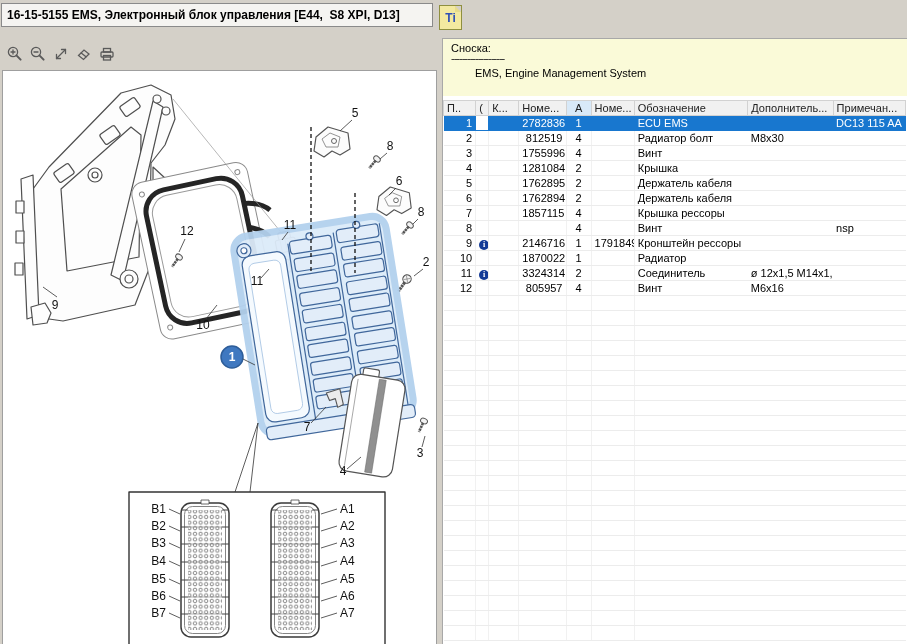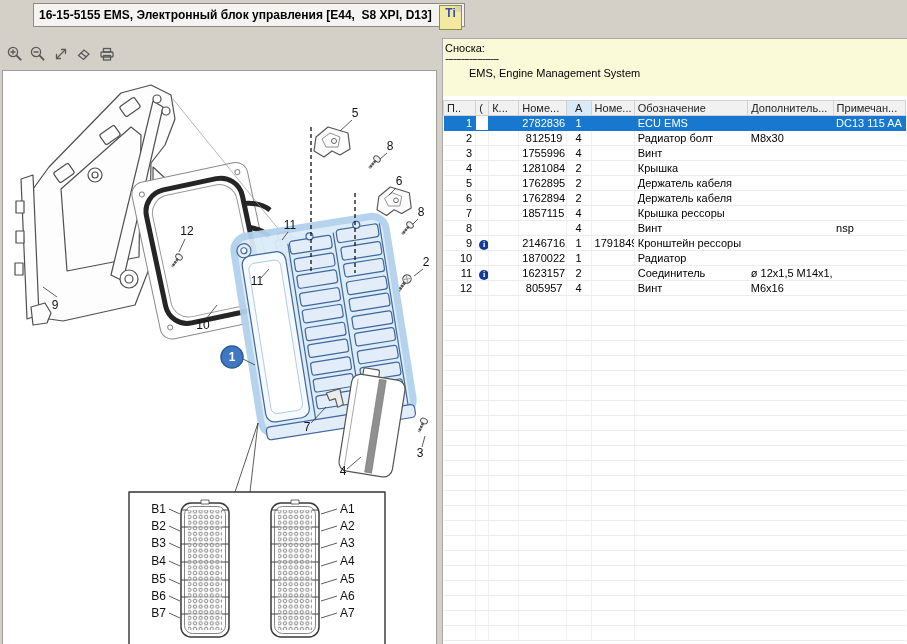--- a/index.html
+++ b/index.html
@@ -5,43 +5,43 @@
   html,body{margin:0;padding:0;}
   body{
     width:907px;height:644px;position:relative;overflow:hidden;
     background:#d4d0c8;font-family:"Liberation Sans",sans-serif;color:#000;
     --sel:#1877cf; --sel-text:#ffffff; --qty-bg:#d8e9f8; --foot-bg:#fafad8; --ecu-hl:#dcebf9;
   }
   .title-field{
     position:absolute;left:1px;top:3px;width:425px;height:22px;
     background:#f5f4f1;border:1px solid #8a8a8a;
     font-size:12px;font-weight:bold;line-height:22px;padding-left:5px;
-    white-space:pre;overflow:hidden;margin-left:32px;
+    white-space:pre;overflow:hidden;
   }
   .doc-icon{
     position:absolute;left:439px;top:5px;width:21px;height:23px;
     background:#f3e9a0;border:1px solid #8f8f3f;
-    display:flex;align-items:flex-start;justify-content:center;
+    display:flex;align-items:center;justify-content:center;
     font-size:12px;font-weight:bold;color:#3050b5;
   }
   .doc-icon .fold{position:absolute;top:0;right:0;width:0;height:0;
     border-left:6px solid #e8dc8a;border-top:6px solid #d4d0c8;}
   .dw-toolbar{position:absolute;left:6px;top:45px;display:flex;gap:5px;}
   .tool{width:18px;height:18px;}
   .tool svg{stroke:#5a5a5a;fill:none;stroke-width:1.3;stroke-linecap:round;}
   .drawing-panel{
     position:absolute;left:2px;top:70px;width:433px;height:574px;
     background:#fff;border:1px solid #9f9f9f;
   }
   .right-panel{
     position:absolute;left:442px;top:38px;width:465px;height:606px;
     background:#fff;border-left:1px solid #a8a8a8;border-top:1px solid #a8a8a8;
     overflow:hidden;
   }
-  .footnote{background:var(--foot-bg);height:54px;padding:3px 2px 0;font-size:11px;margin-bottom:4px;}
+  .footnote{background:var(--foot-bg);height:54px;padding:3px 8px 0;font-size:11px;margin-bottom:4px;}
   .footnote .divider{letter-spacing:-1px;color:#222;line-height:8px;}
   .footnote .fn-text{margin-top:5px;margin-left:24px;}
   table.parts{border-collapse:collapse;table-layout:fixed;width:463px;font-size:11px;}
   table.parts td{height:14px;line-height:14px;padding:0 3px;white-space:nowrap;overflow:hidden;}
   thead td{background:#f1f1f1;border:1px solid #d2d2d2;color:#222;}
   thead td.c-qty{background:var(--qty-bg);text-align:center;}
   tbody td{border-bottom:1px solid #ececec;border-right:1px solid #f1f1f1;}
   tbody td.c-desig,tbody td.c-extra,tbody td.c-note{border-right:none;}
   td.ar{text-align:right} td.ac{text-align:center}
   tr.selected td{background:var(--sel);color:var(--sel-text);border-bottom-color:var(--sel);border-right-color:var(--sel);}
@@ -452,21 +452,21 @@
           <td class="c-qty ac">1</td>
           <td class="c-repl"></td>
           <td class="c-desig">Радиатор</td>
           <td class="c-extra"></td>
           <td class="c-note"></td>
         </tr>
         <tr>
           <td class="c-pos ar">11</td>
           <td class="c-info"><span class="info-ic">i</span></td>
           <td class="c-group"></td>
-          <td class="c-part ar">1623157</td>
+          <td class="c-part ar">3324314</td>
           <td class="c-qty ac">2</td>
           <td class="c-repl"></td>
           <td class="c-desig">Соединитель</td>
           <td class="c-extra">ø 12x1,5 M14x1,5</td>
           <td class="c-note"></td>
         </tr>
         <tr>
           <td class="c-pos ar">12</td>
           <td class="c-info"></td>
           <td class="c-group"></td>

